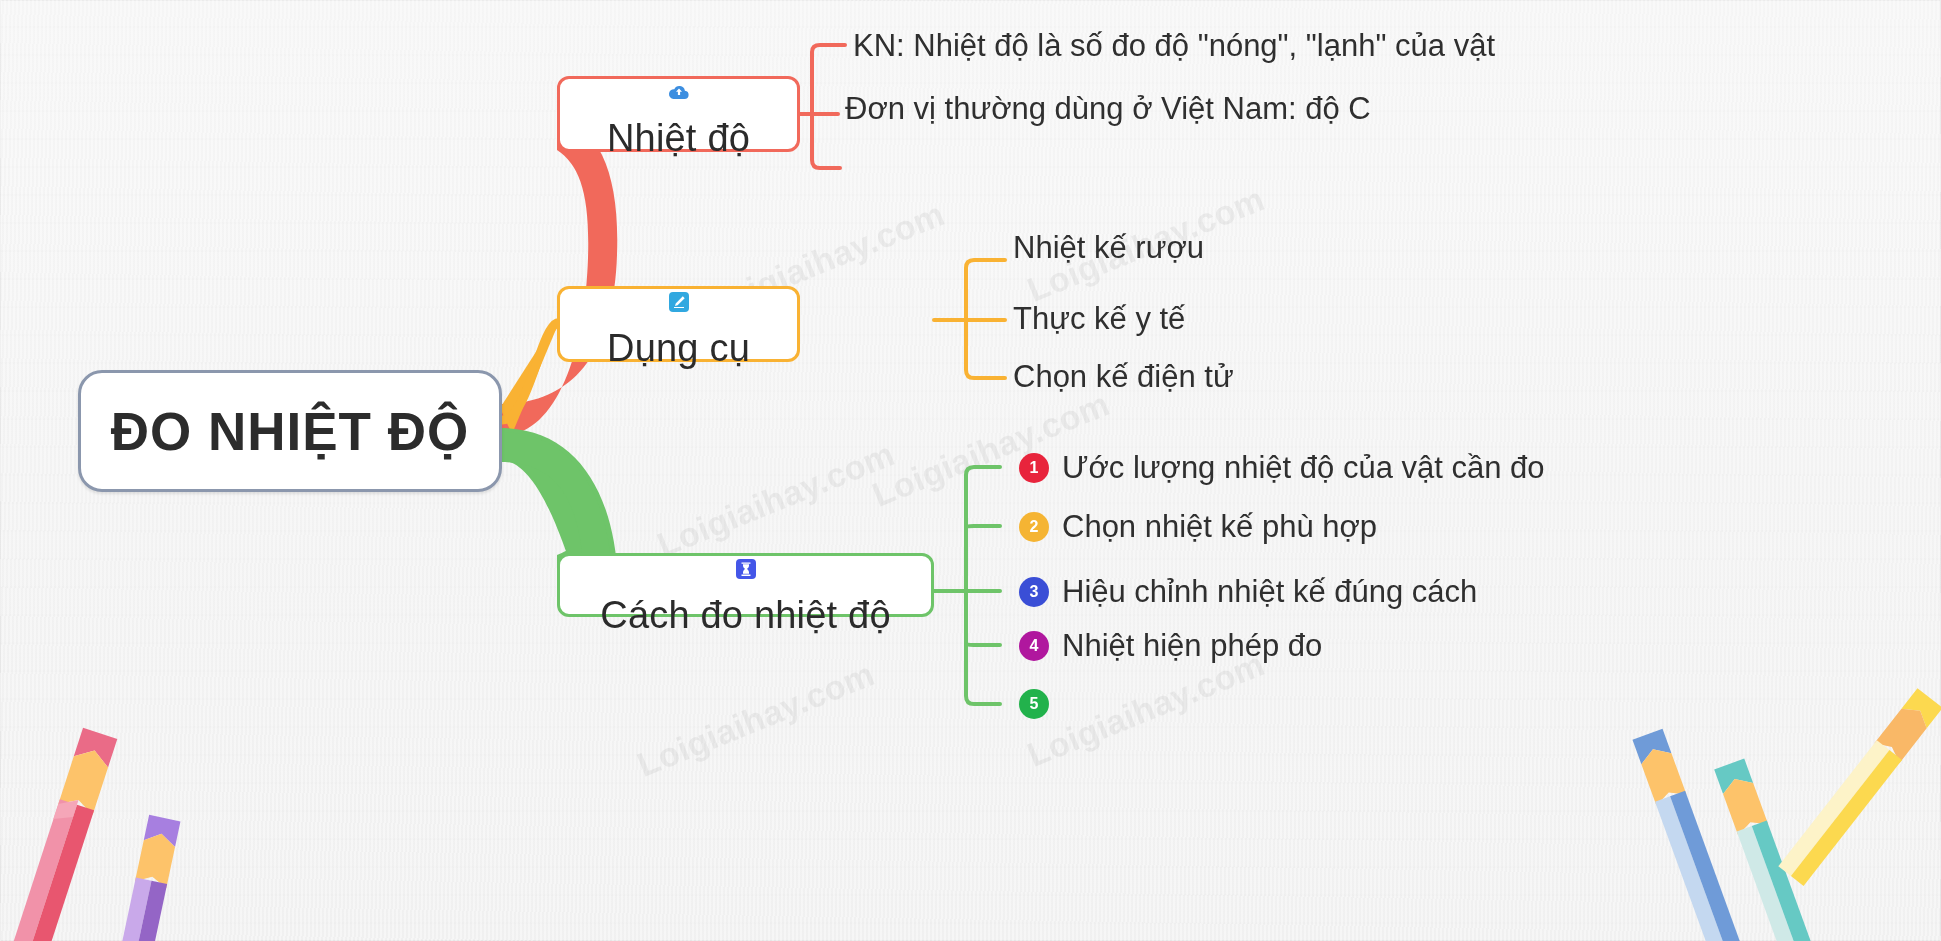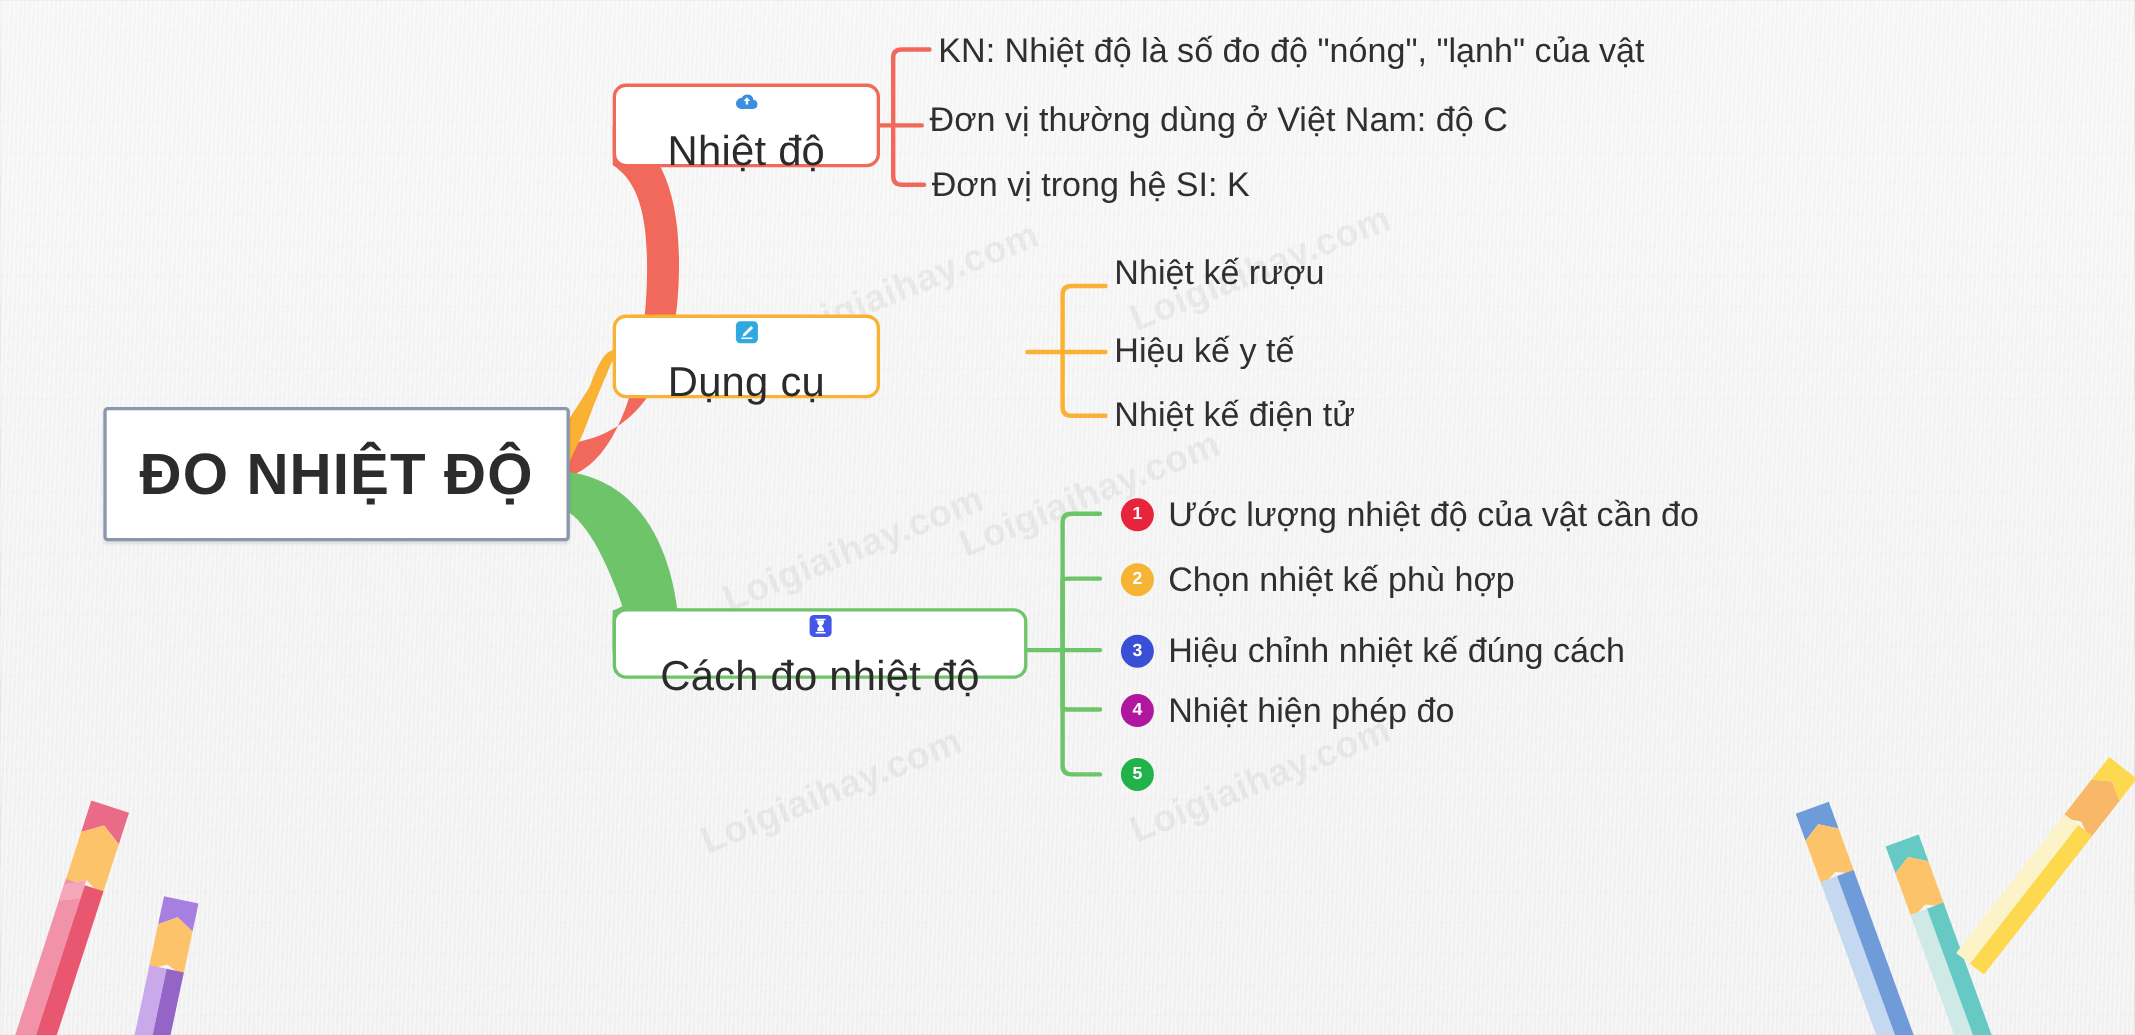--- a/index.html
+++ b/index.html
@@ -82,24 +82,23 @@
     letter-spacing: .2px;
     line-height: 1;
   }
 
   #root-node {
     left: 78px;
     top: 370px;
     width: 424px;
     height: 122px;
     border: 3px solid #8b97ad;
-    border-radius: 4px;
+    border-radius: 24px;
     justify-content: center;
     box-shadow: 0 2px 3px rgba(0,0,0,0.10);
-    margin-left: 16px;
   }
   #root-node .node-label {
     font-size: 53px;
     font-weight: 700;
     color: #2c2c2c;
     letter-spacing: 1px;
   }
 
   #branch-node-0 {
     left: 557px;
@@ -255,32 +254,29 @@
     </span>
     <span class="node-label">Cách đo nhiệt độ</span>
   </div>
 
   <div class="leaf" style="left:845px; top:93px;">
     <span class="leaf-text">Đơn vị thường dùng ở Việt Nam: độ C</span>
   </div>
   <div class="leaf" style="left:853px; top:30px;">
     <span class="leaf-text">KN: Nhiệt độ là số đo độ "nóng", "lạnh" của vật</span>
   </div>
-  <div class="leaf" style="left:847px; top:152px;">
-    <span class="leaf-text">Đơn vị trong hệ SI: K</span>
-  </div>
 
   <div class="leaf" style="left:1013px; top:232px;">
     <span class="leaf-text">Nhiệt kế rượu</span>
   </div>
   <div class="leaf" style="left:1013px; top:303px;">
-    <span class="leaf-text">Hiệu kế y tế</span>
+    <span class="leaf-text">Thực kế y tế</span>
   </div>
   <div class="leaf" style="left:1013px; top:361px;">
-    <span class="leaf-text">Nhiệt kế điện tử</span>
+    <span class="leaf-text">Chọn kế điện tử</span>
   </div>
 
   <div class="leaf" style="left:1019px; top:452px;">
     <span class="badge" style="background:#e8243c;">1</span>
     <span class="leaf-text">Ước lượng nhiệt độ của vật cần đo</span>
   </div>
   <div class="leaf" style="left:1019px; top:511px;">
     <span class="badge" style="background:#f5b433;">2</span>
     <span class="leaf-text">Chọn nhiệt kế phù hợp</span>
   </div>

